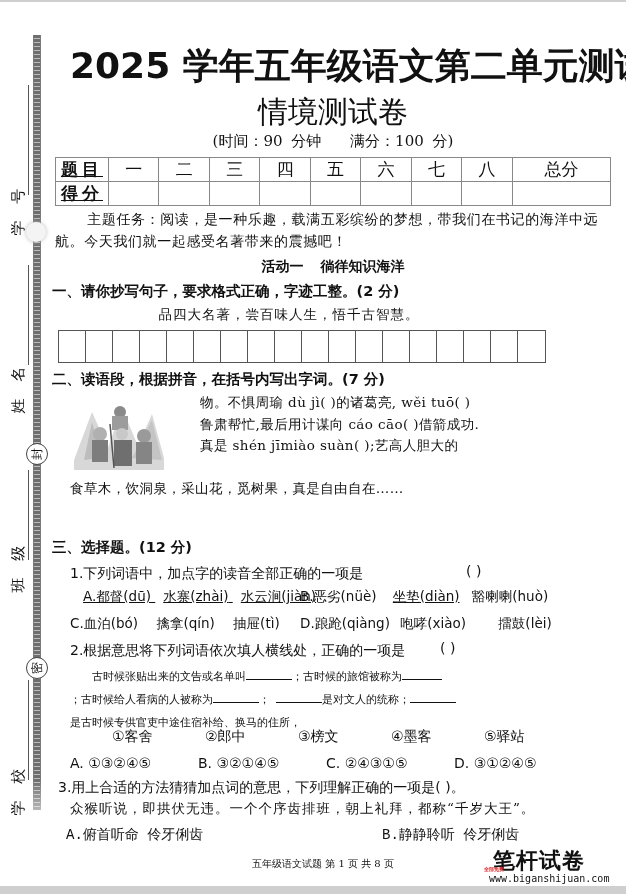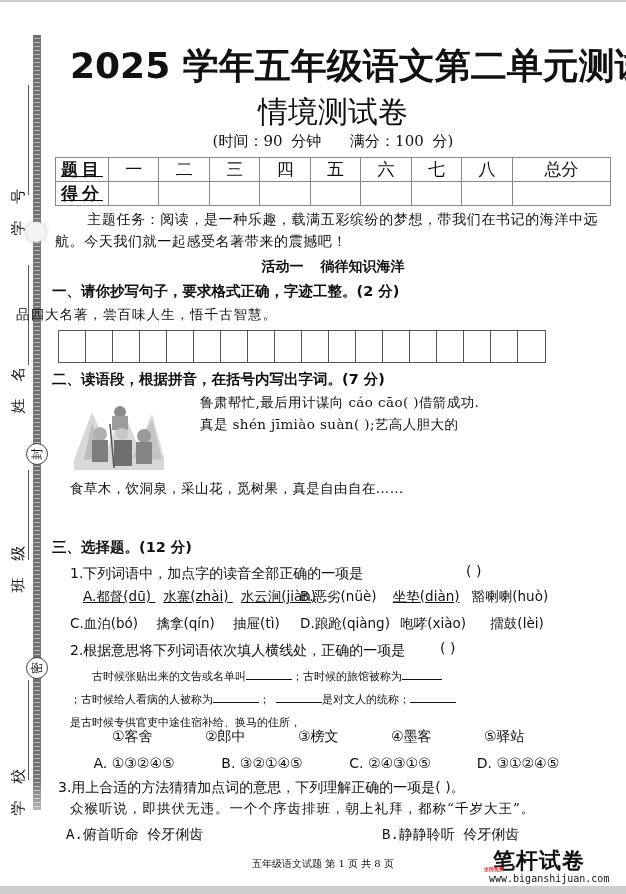--- a/index.html
+++ b/index.html
@@ -58,21 +58,21 @@
     }
     table.score td.head { width: 52px; letter-spacing: 4px; text-decoration: underline; font-weight: bold; }
 
     .para { position: absolute; font-size: 14px; line-height: 22px; }
     .intro { left: 55px; top: 208px; width: 556px; text-indent: 2.3em; letter-spacing: 0.6px; }
     .activity { position: absolute; left: 0; width: 626px; top: 258px; text-align: center; padding-left: 40px; box-sizing: border-box; font-size: 14px; font-weight: bold; font-family: "DejaVu Sans", sans-serif; }
     .activity span { margin: 0 6px; }
 
     .sec { position: absolute; left: 52px; font-size: 14.5px; font-weight: bold; font-family: "DejaVu Sans", sans-serif; }
     .s1 { top: 282px; }
-    .copy-sentence { position: absolute; left: 0; width: 550px; top: 306px; padding-left: 16px; box-sizing: border-box; font-size: 13.5px; letter-spacing: 1px; }
+    .copy-sentence { position: absolute; left: 0; width: 550px; top: 306px; text-align: center; padding-left: 28px; box-sizing: border-box; font-size: 13.5px; letter-spacing: 1px; }
     .grid { position: absolute; left: 58px; top: 330px; display: flex; border: 1px solid #555; }
     .grid .cell { width: 27px; height: 31px; border-right: 1px solid #555; box-sizing: border-box; }
     .grid .cell:last-child { border-right: none; }
     .s2 { top: 370px; }
 
     .illus { position: absolute; left: 74px; top: 398px; width: 90px; height: 72px; }
     .passage { position: absolute; font-size: 13.5px; line-height: 21.5px; letter-spacing: 0.4px; white-space: nowrap; }
     .p1 { left: 200px; top: 392px; }
     .p2 { left: 70px; top: 478px; }
 
@@ -83,21 +83,21 @@
     .q1p { left: 466px; top: 563px; }
     .opt { position: absolute; font-size: 13.5px; white-space: nowrap; font-family: "DejaVu Sans", sans-serif; }
 
     .q2 { left: 70px; top: 640px; }
     .q2p { left: 440px; top: 640px; }
     .q2t { position: absolute; left: 70px; top: 665px; font-size: 11px; line-height: 23px; width: 520px; }
     .blank { display: inline-block; width: 46px; border-bottom: 1px solid #111; height: 14px; vertical-align: baseline; }
     .choices { position: absolute; top: 728px; left: 112px; font-size: 14px; white-space: nowrap; font-family: "DejaVu Sans", sans-serif; }
     .choices span { display: inline-block; width: 93px; }
     .answers { position: absolute; top: 755px; left: 70px; font-size: 14px; white-space: nowrap; font-family: "DejaVu Sans", sans-serif; }
-    .answers span { display: inline-block; width: 128px; text-align: center; }
+    .answers span { display: inline-block; width: 128px; }
 
     .q3 { left: 58px; top: 777px; }
     .q3s { position: absolute; left: 70px; top: 800px; font-size: 13.5px; letter-spacing: 1px; white-space: nowrap; }
     .q3a { position: absolute; top: 826px; font-size: 14px; font-family: Liberation Mono, monospace; white-space: nowrap; }
 
     .footer { position: absolute; left: 0; width: 626px; top: 857px; text-align: center; font-size: 10px; padding-left: 20px; box-sizing: border-box; }
     .brand { position: absolute; left: 493px; top: 846px; font-size: 22px; font-weight: bold; font-family: "DejaVu Sans", sans-serif; letter-spacing: 1px; }
     .brand-tag { position: absolute; left: 484px; top: 866px; font-size: 5px; color: #d22; font-weight: bold; }
     .brand-url { position: absolute; left: 489px; top: 873px; font-size: 10px; font-family: "DejaVu Sans Mono", monospace; }
   </style>
@@ -195,20 +195,21 @@
   <rect x="38" y="18" width="16" height="14" fill="#9c9c9c"></rect>
   <circle cx="26" cy="36" r="7" fill="#b0b0b0"></circle>
   <rect x="18" y="42" width="16" height="22" fill="#7d7d7d"></rect>
   <circle cx="48" cy="36" r="6" fill="#c8c8c8"></circle>
   <rect x="40" y="42" width="18" height="26" fill="#6f6f6f"></rect>
   <line x1="36" y1="26" x2="40" y2="70" stroke="#555" stroke-width="1.5"></line>
   <circle cx="70" cy="38" r="7" fill="#9a9a9a"></circle>
   <rect x="62" y="44" width="16" height="22" fill="#858585"></rect>
 </svg>
 <div class="passage p1">
+  <div>物。不惧周瑜 dù jì(      )的诸葛亮, wěi tuō(      )</div>
   <div>鲁肃帮忙,最后用计谋向 cáo cāo(       )借箭成功.</div>
   <div>真是 shén jīmiào suàn(             );艺高人胆大的</div>
 </div>
 <div class="passage p2">
   <div>食草木，饮洞泉，采山花，觅树果，真是自由自在……</div>
 </div>
 
 <div class="sec s3">三、选择题。(12 分)</div>
 
 <div class="q q1">1.下列词语中，加点字的读音全部正确的一项是</div>
@@ -225,21 +226,21 @@
   <span style="margin-left:8px">豁喇喇(huò)</span>
 </div>
 <div class="opt" style="left:70px;top:615px;">
   <span>C.血泊(bó)</span>
   <span style="margin-left:14px">擒拿(qín)</span>
   <span style="margin-left:14px">抽屉(tì)</span>
 </div>
 <div class="opt" style="left:300px;top:615px;">
   <span>D.踉跄(qiàng)</span>
   <span style="margin-left:6px">咆哮(xiào)</span>
-  <span style="margin-left:20px">擂鼓(lèi)</span>
+  <span style="margin-left:28px">擂鼓(lèi)</span>
 </div>
 
 <div class="q q2">2.根据意思将下列词语依次填人横线处，正确的一项是</div>
 <div class="paren q2p">(    )</div>
 <div class="q2t">
   <span style="margin-left:2em">古时候张贴出来的文告或名单叫</span><span class="blank"></span><span>；古时候的旅馆被称为</span><span class="blank" style="width:40px"></span><br>
   <span>；古时候给人看病的人被称为</span><span class="blank"></span><span>；</span><span class="blank" style="margin-left:6px"></span><span>是对文人的统称；</span><span class="blank"></span><br>
   <span>是古时候专供官吏中途住宿补给、换马的住所，</span>
 </div>
 <div class="choices">

